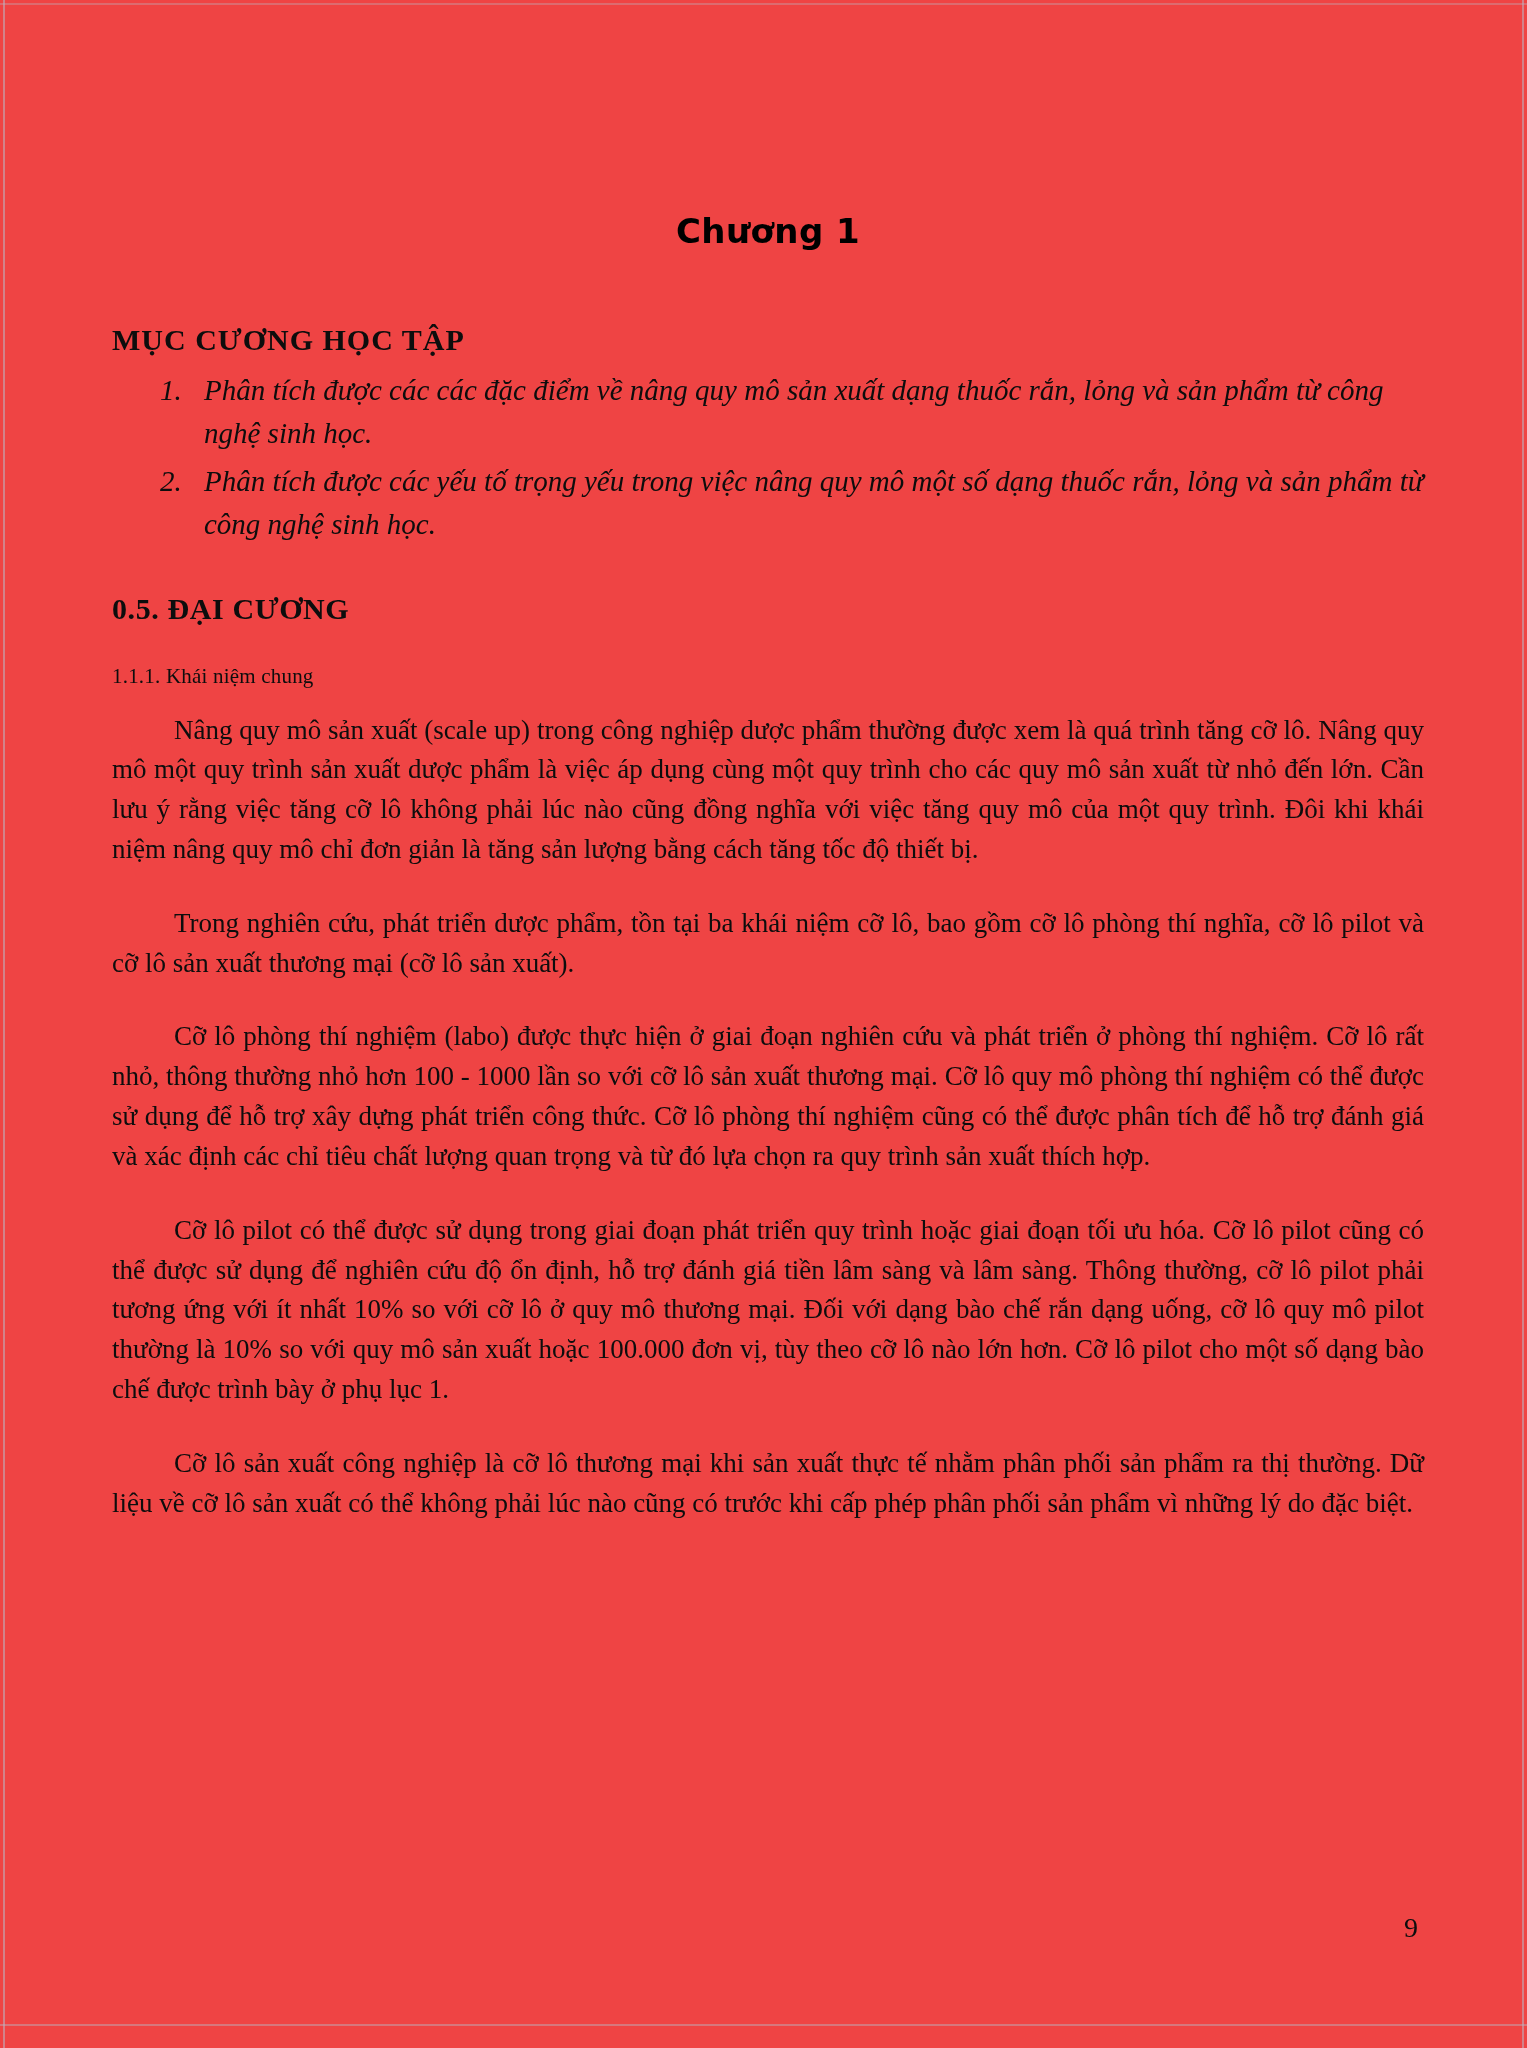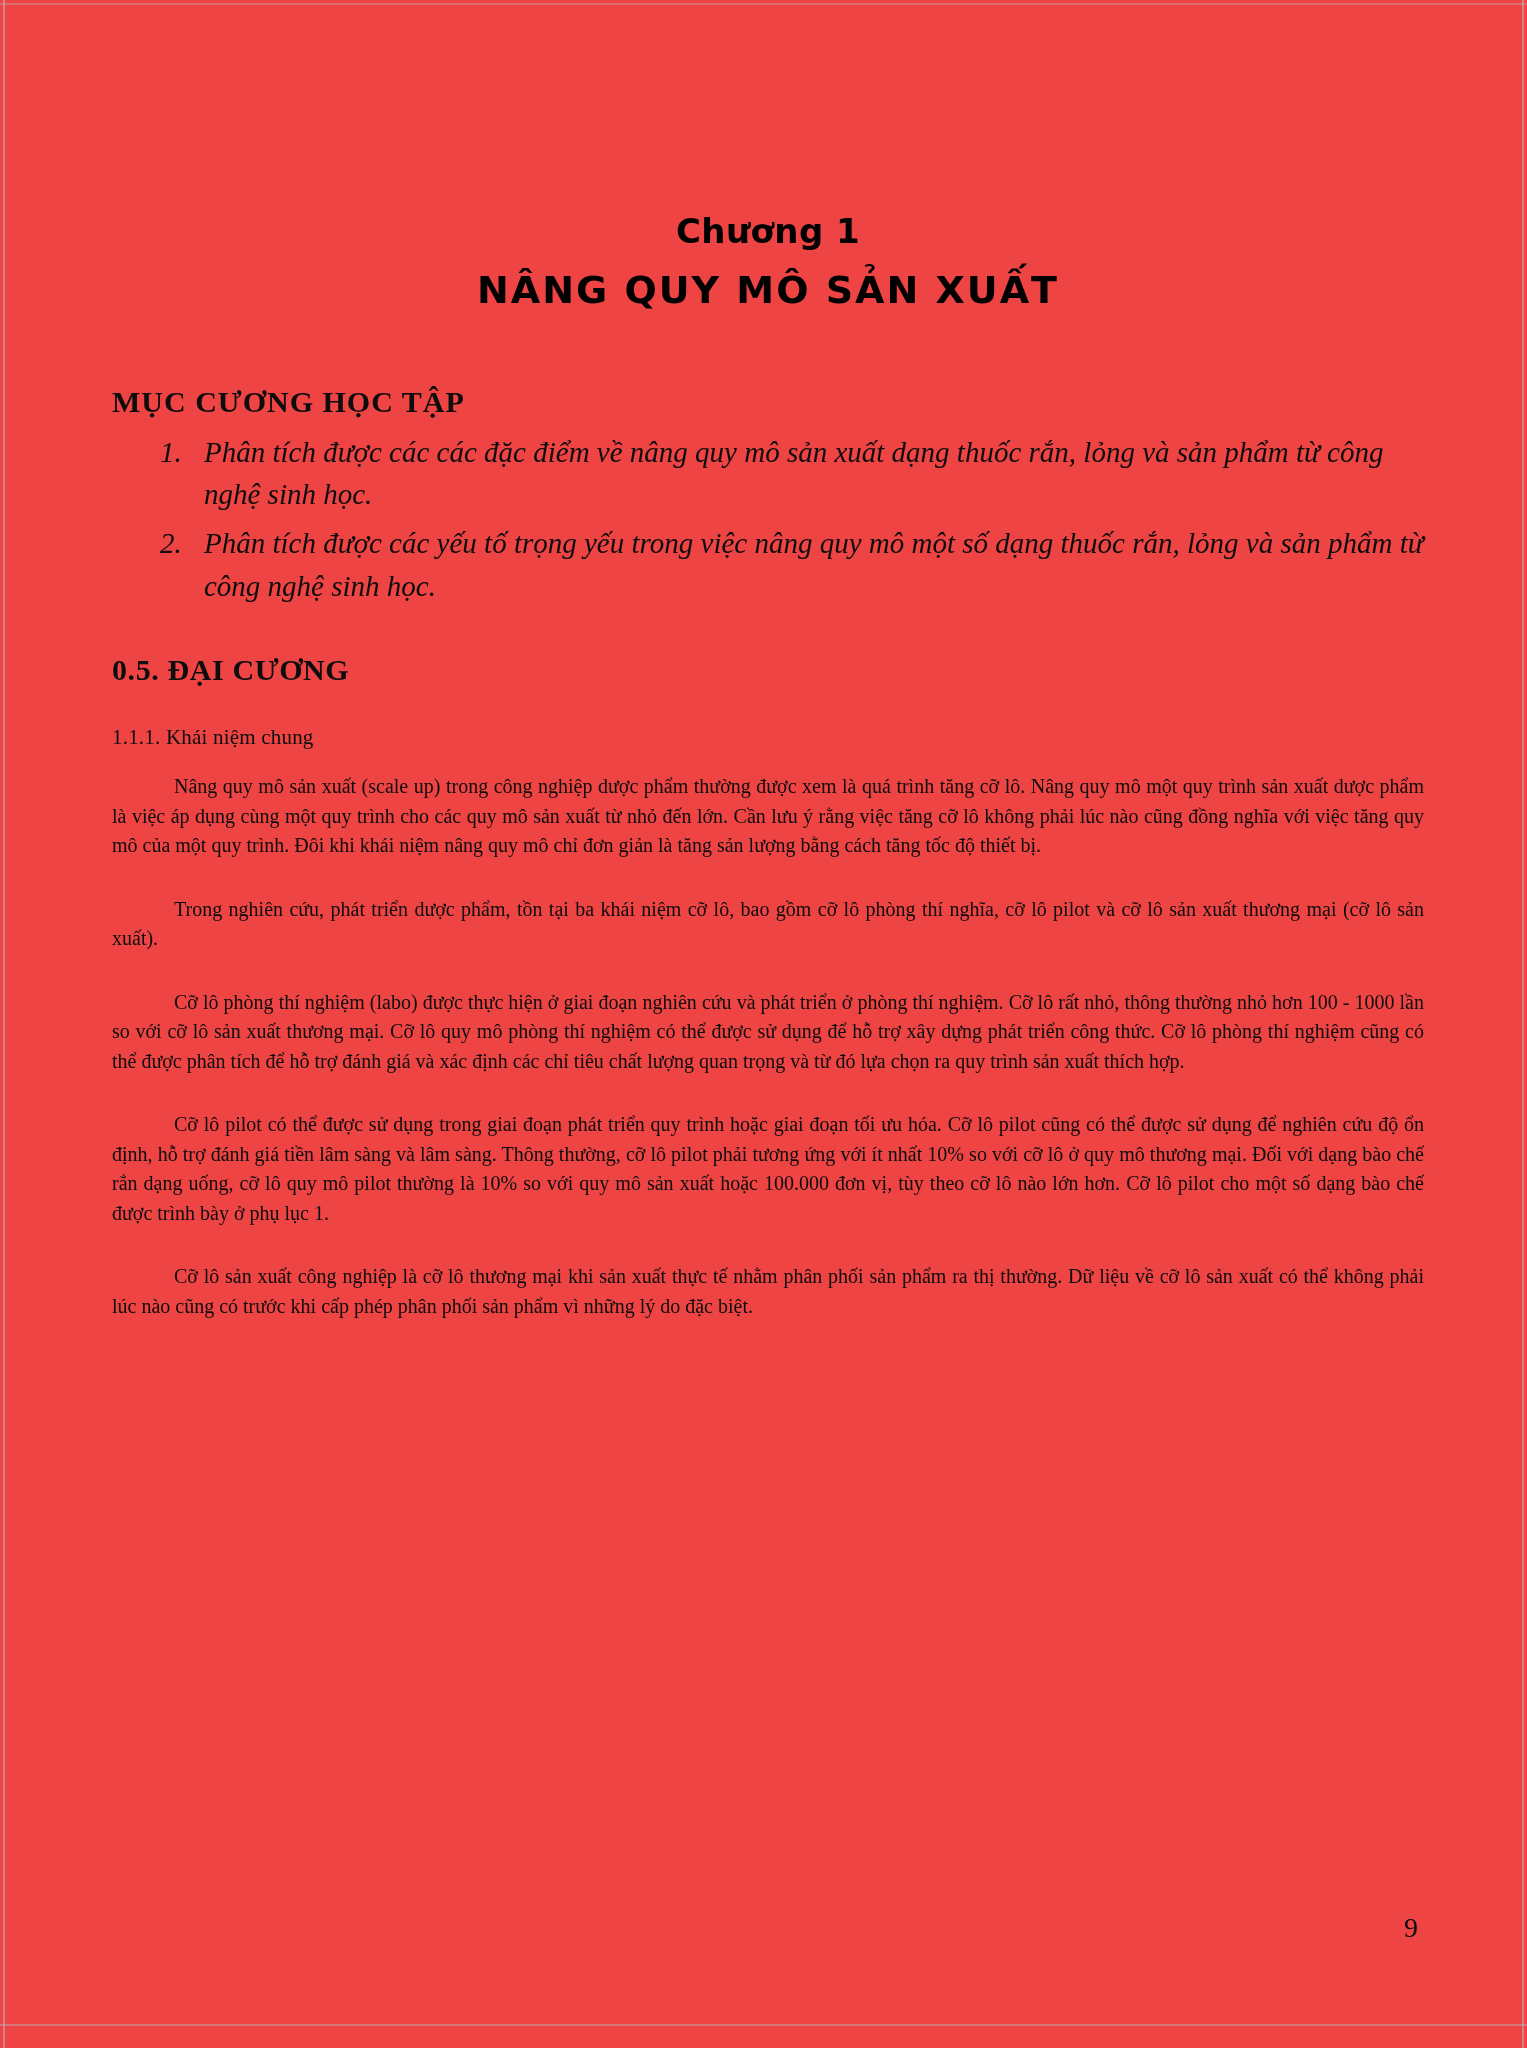--- a/index.html
+++ b/index.html
@@ -92,21 +92,21 @@
   }
   h3.subsec {
     font-size: 21px;
     font-weight: normal;
     margin: 38px 0 3px 0;
     letter-spacing: 0.2px;
   }
 
   
   p.body {
-    font-size: 20px;
+    font-size: 27px;
     line-height: 1.475;
     margin: 34px 0 0 0;
     text-align: justify;
     text-justify: inter-word;
     text-indent: 62px;
     hyphens: none;
   }
   p.body.first { margin-top: 22px; }
 
   
@@ -125,21 +125,20 @@
 
   <div class="edge-top"></div>
   <div class="edge-left"></div>
   <div class="edge-right"></div>
   <div class="edge-bottom"></div>
 
   <div class="content">
 
     <div class="chapter-block">
       <div class="chapter-number">Chương 1</div>
-      <div class="chapter-title">NÂNG QUY MÔ SẢN XUẤT</div>
     </div>
 
     <div class="objectives-heading">MỤC CƯƠNG HỌC TẬP</div>
 
     <ol class="objectives">
       <li>
         <span class="marker">1.</span>
         <span>Phân tích được các các đặc điểm về nâng quy mô sản xuất dạng thuốc rắn, lỏng và sản phẩm từ công nghệ sinh học.</span>
       </li>
       <li>

